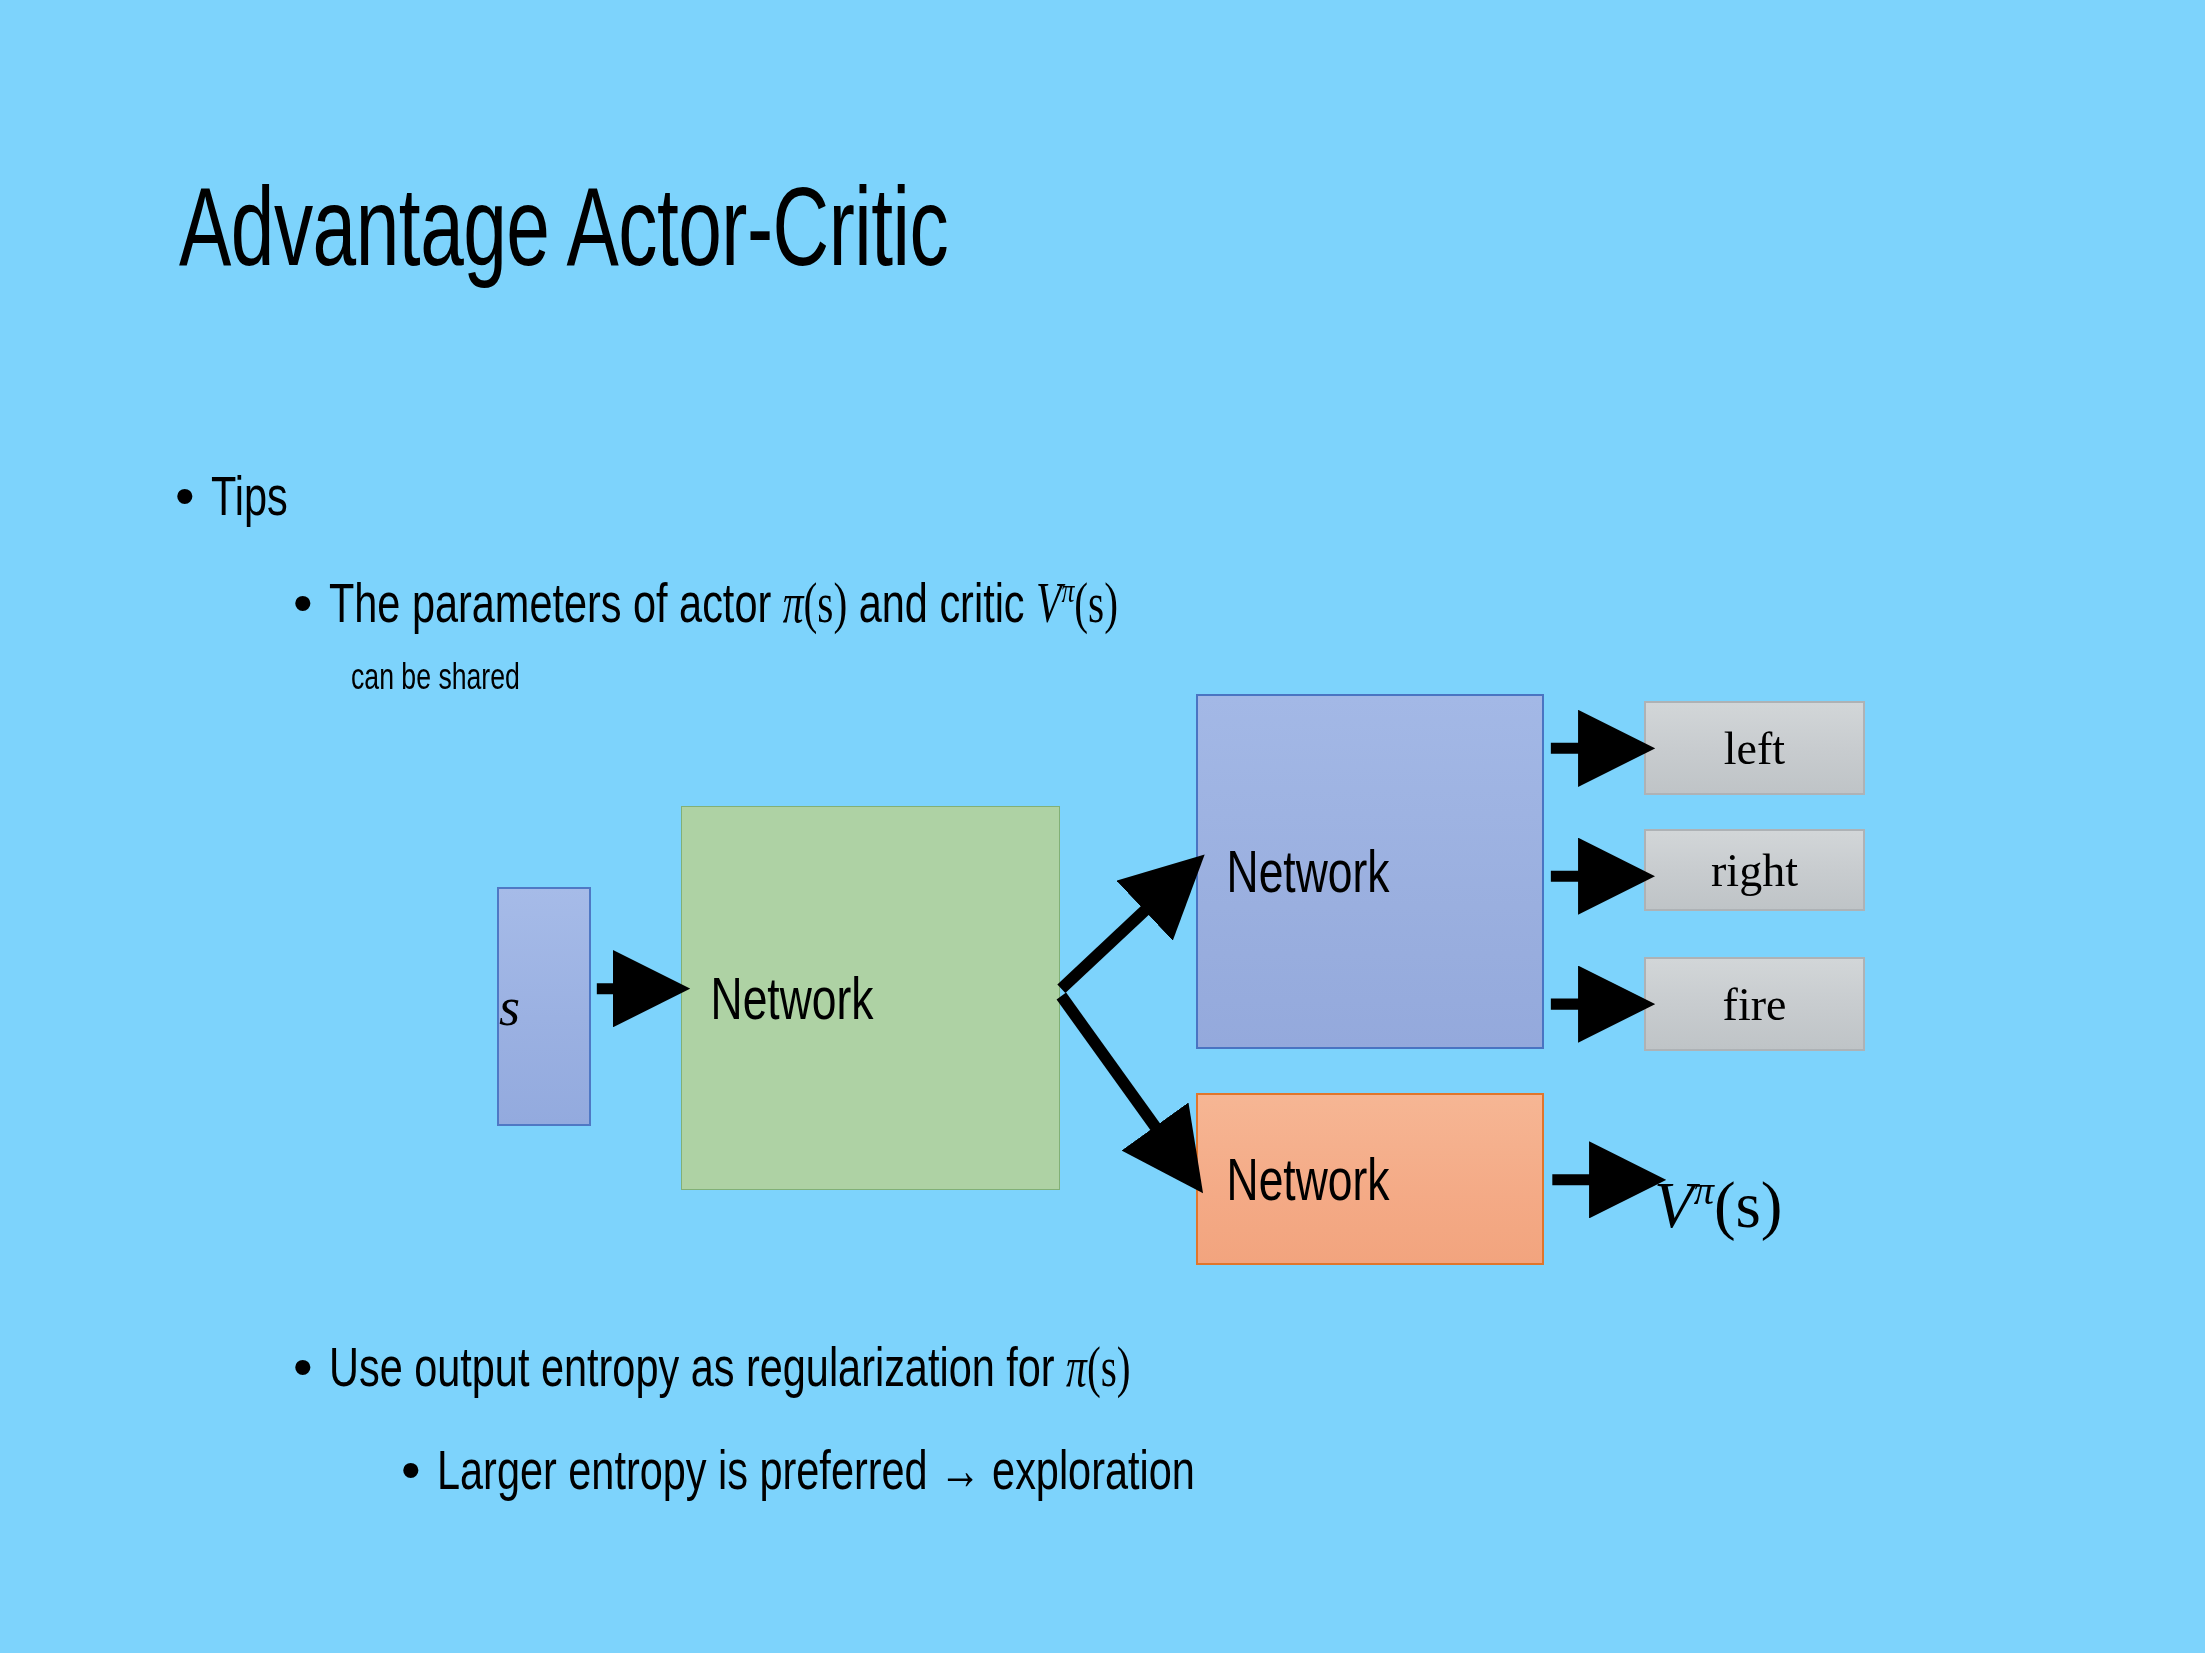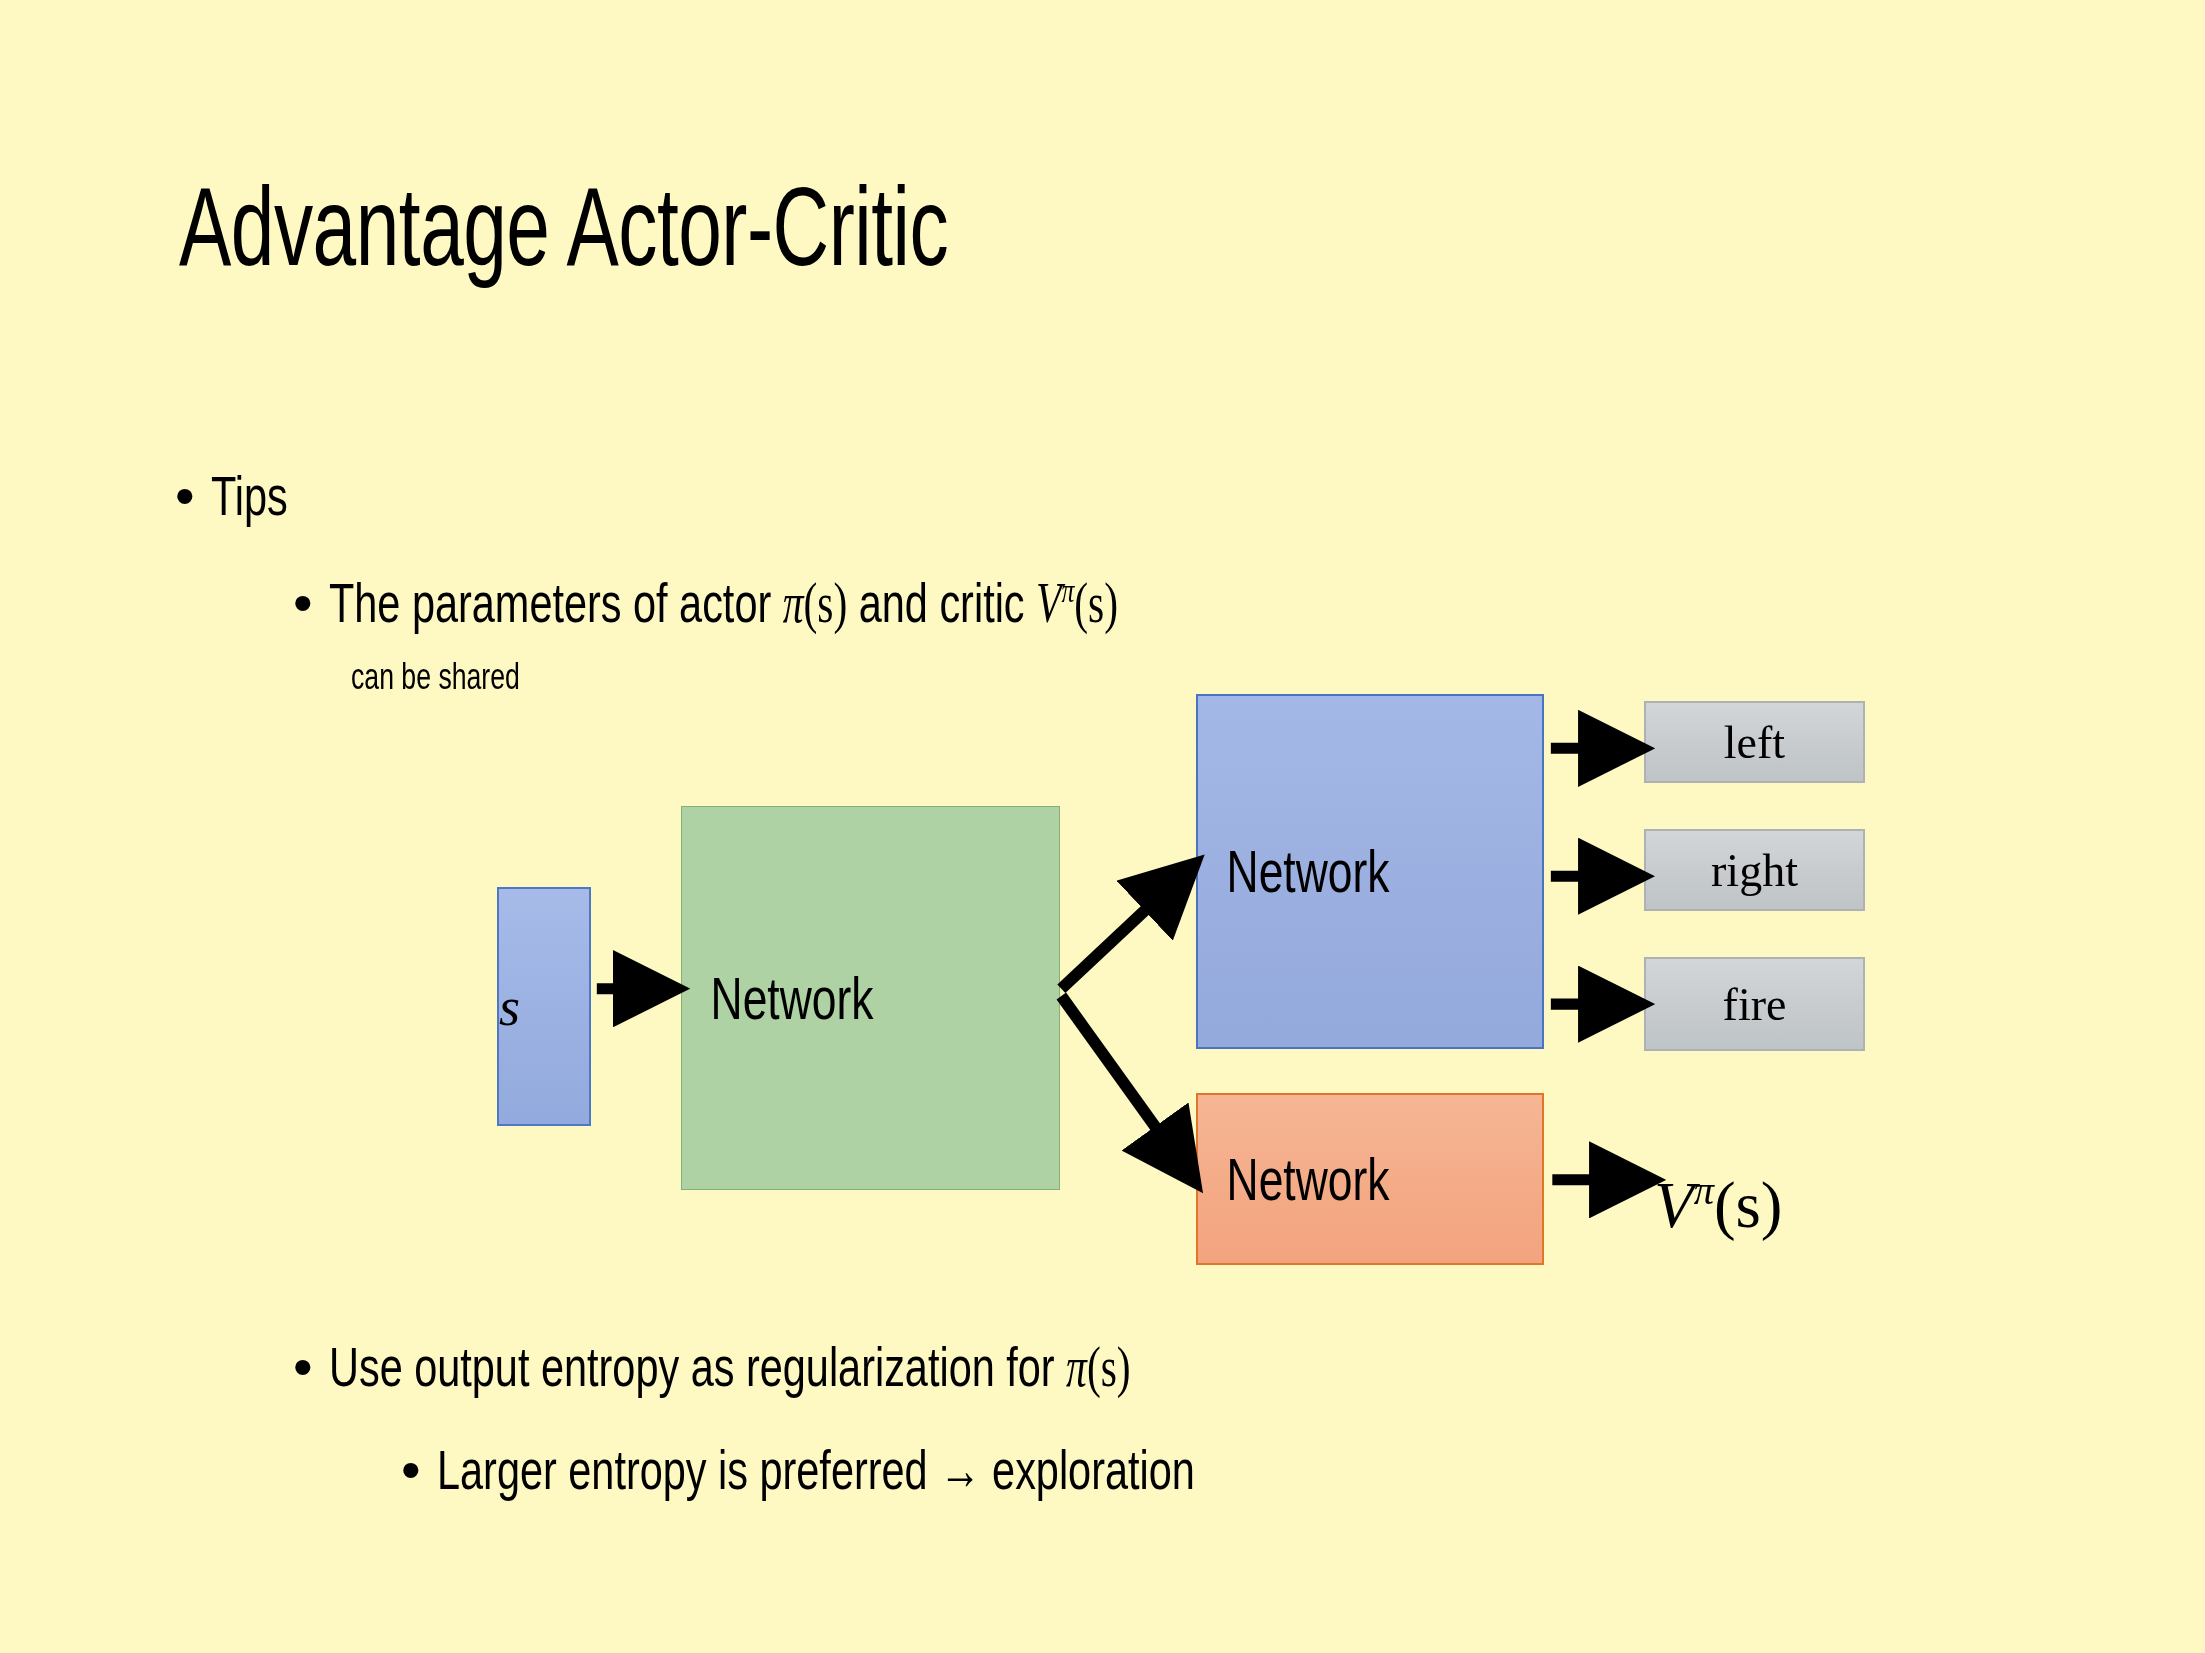--- a/index.html
+++ b/index.html
@@ -4,21 +4,21 @@
 <style>
   html, body {
     margin: 0;
     padding: 0;
     background: #ffffff;
   }
   #slide {
     position: relative;
     width: 2205px;
     height: 1654px;
-    background: #fef9c3;
+    background: #7dd3fc;
     overflow: hidden;
     font-family: "Liberation Sans", sans-serif;
     color: #000000;
   }
 
   
   #title {
     position: absolute;
     left: 179px;
     top: 171px;
@@ -129,21 +129,21 @@
     box-sizing: border-box;
     background: linear-gradient(180deg, #d2d6d8 0%, #c8cccf 50%, #bfc4c7 100%);
     border: 2.2px solid #aeb2b5;
     display: flex;
     align-items: center;
     justify-content: center;
     font-family: "Liberation Serif", serif;
     font-size: 46px;
     white-space: nowrap;
   }
-  #box-left  { left: 1644px; top: 701px;  width: 221px; height: 82px; }
+  #box-left  { left: 1644px; top: 701px;  width: 221px; height: 94px; }
   #box-right { left: 1644px; top: 829px; width: 221px; height: 82px; }
   #box-fire  { left: 1644px; top: 957px; width: 221px; height: 94px; }
 
   
   #vpi-out {
     position: absolute;
     left: 1654px;
     top: 1147px;
     font-size: 65px;
     white-space: nowrap;

